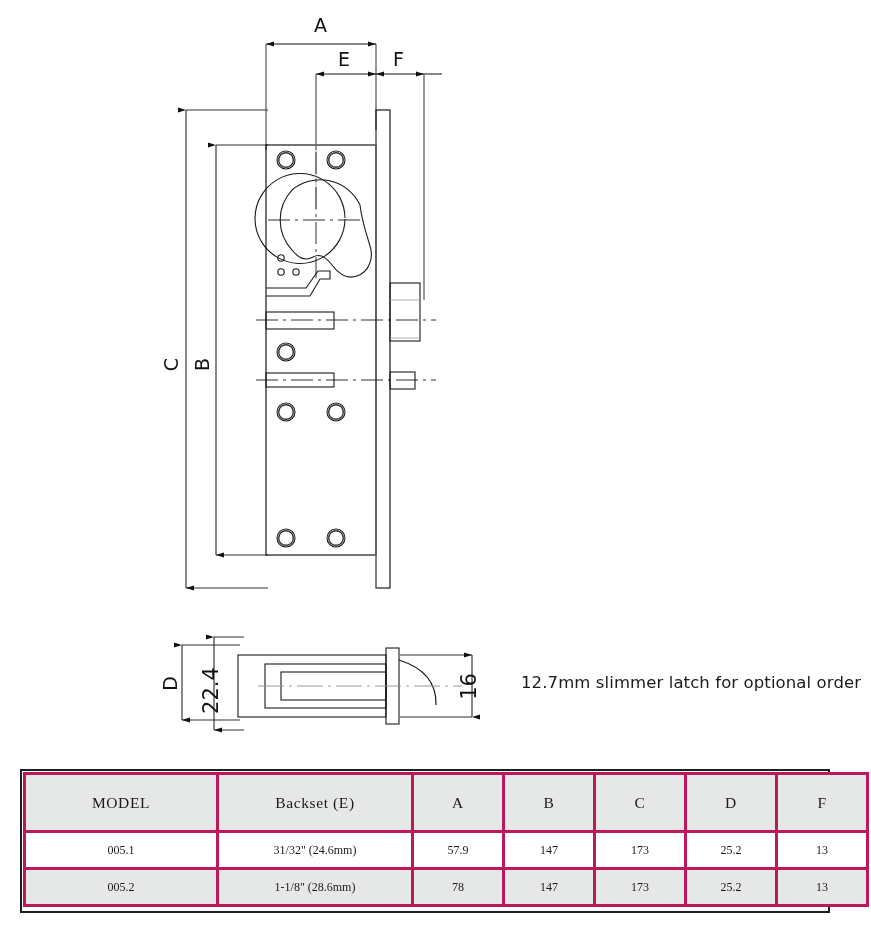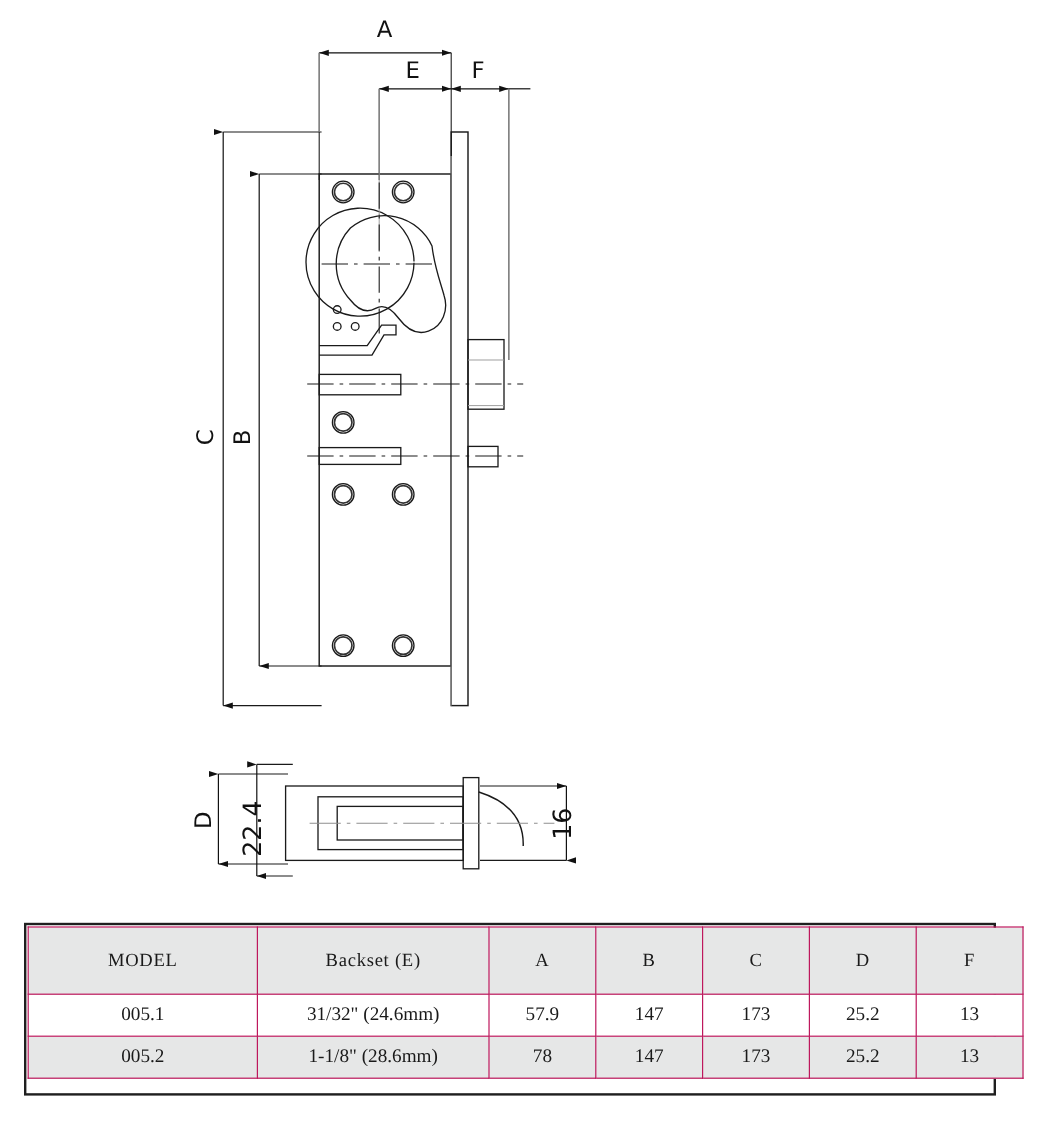--- a/index.html
+++ b/index.html
@@ -49,35 +49,35 @@
     width: 806px;
   }
   table.spec-table {
     border-collapse: collapse;
     width: 806px;
     font-family: "Liberation Serif", serif;
     table-layout: fixed;
   }
   table.spec-table th,
   table.spec-table td {
-    border: 1px solid #be185d;
+    border: 3px solid #be185d;
     text-align: center;
     vertical-align: middle;
     font-weight: normal;
     color: #1a1a1a;
   }
   table.spec-table th {
     height: 53px;
     font-size: 15.5px;
     background: #e6e7e7;
     letter-spacing: 0.6px;
   }
   table.spec-table td {
     height: 32px;
-    font-size: 16px;
+    font-size: 12px;
   }
   tr.row-shaded td {
     background: #e6e7e7;
     margin-left: 16px;
   }
   tr.row-plain td {
     background: #ffffff;
   }
   .col-model { width: 188px; }
   .col-backset { width: 190px; }
@@ -265,20 +265,21 @@
   <div class="dim-label" style="left:338px; top:50px;">E</div>
   <div class="dim-label" style="left:393px; top:50px;">F</div>
 
   <div class="dim-label dim-rot" style="left:165px; top:355px;">C</div>
   <div class="dim-label dim-rot" style="left:196px; top:355px;">B</div>
 
   <div class="dim-label dim-rot" style="left:163px; top:674px;">D</div>
   <div class="dim-label dim-rot" style="left:188px; top:680px; font-size:21px;">22.4</div>
   <div class="dim-label dim-rot" style="left:456px; top:676px; font-size:21px;">16</div>
 
+  <div class="note-text">12.7mm slimmer latch for optional order</div>
 
   <div class="table-outer-border"></div>
   <div class="spec-table-wrap">
     <table class="spec-table">
       <thead>
         <tr>
           <th class="col-model">MODEL</th>
           <th class="col-backset">Backset (E)</th>
           <th class="col-dim">A</th>
           <th class="col-dim">B</th>

